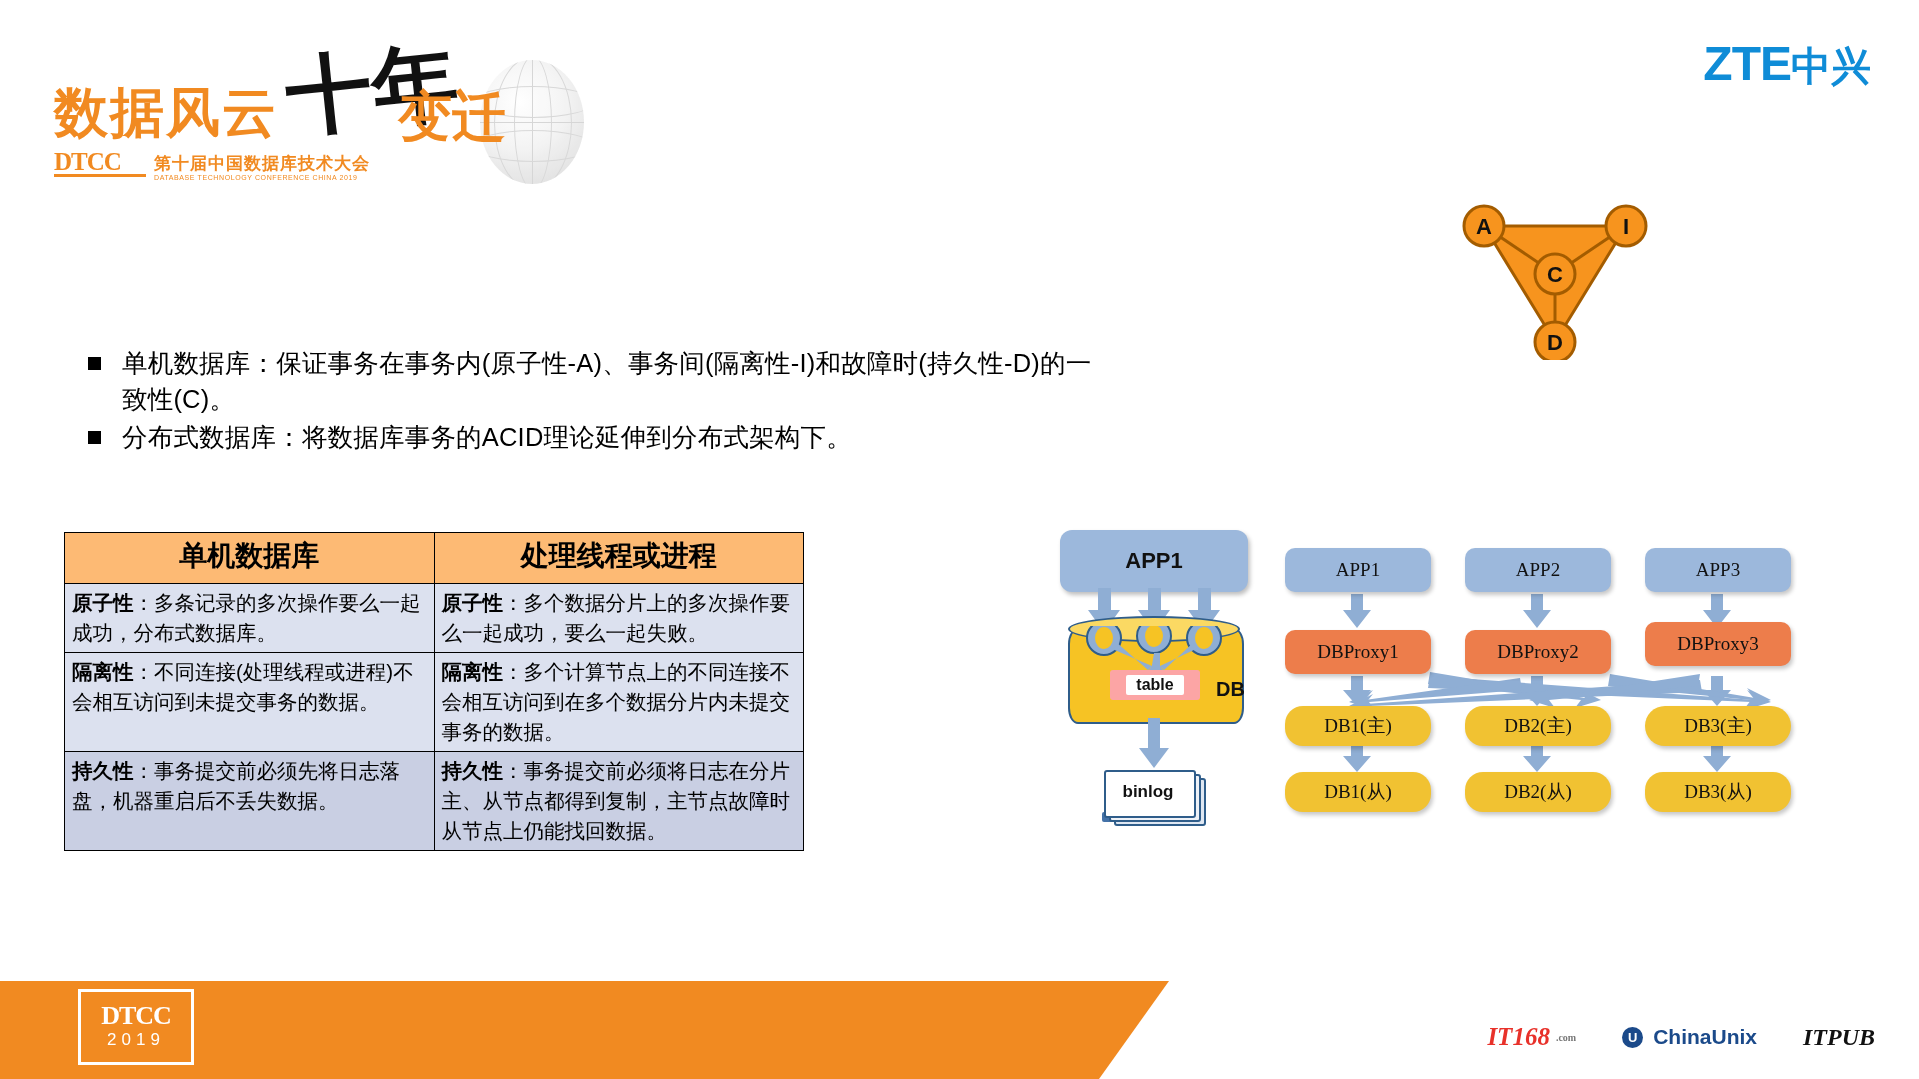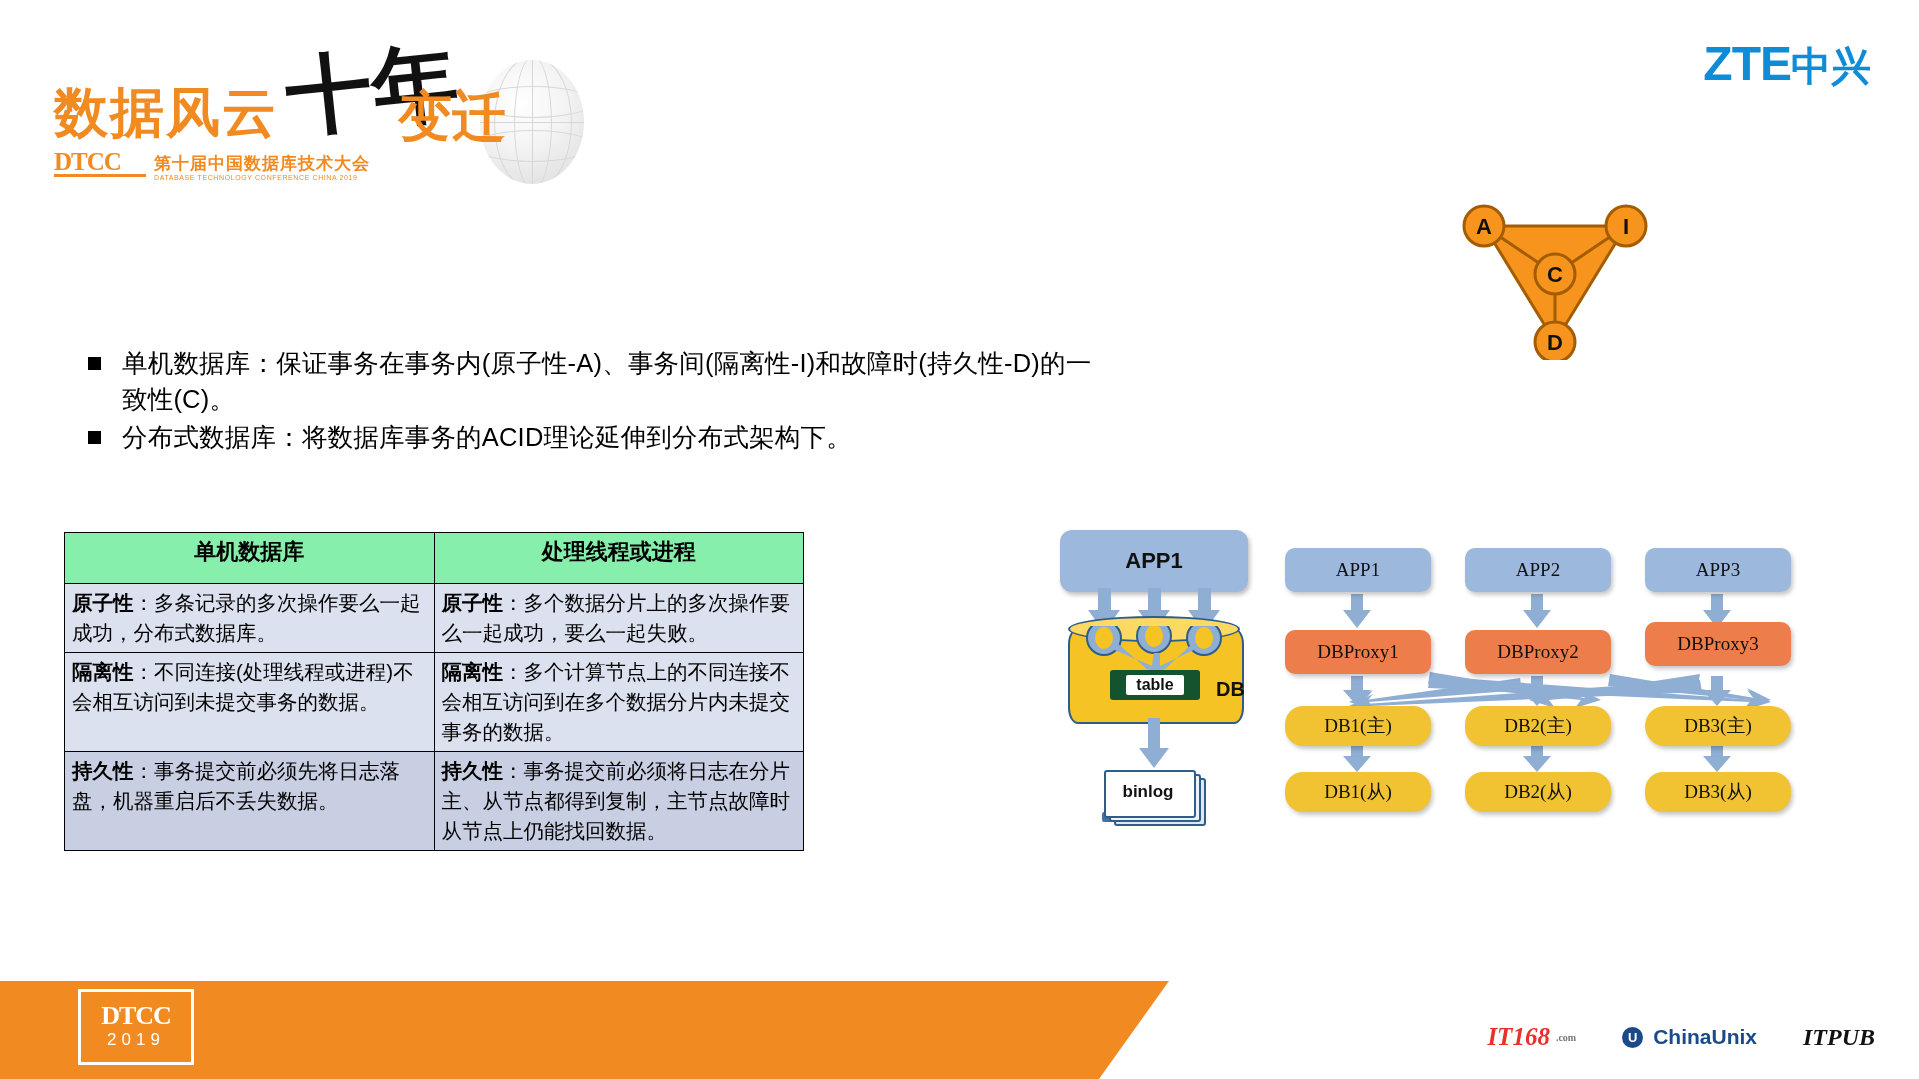--- a/index.html
+++ b/index.html
@@ -35,32 +35,32 @@
   .bullet .mark{width:34px;flex:0 0 34px;font-size:15px;line-height:40px;color:#000;}
   .bullet .mark i{display:inline-block;width:13px;height:13px;background:#000;font-style:normal;}
   .bullet .txt{font-size:25.5px;line-height:36px;color:#000;letter-spacing:.2px;}
 
   
   .acid{position:absolute;left:1460px;top:200px;width:190px;height:160px;}
 
   
   table.cmp{position:absolute;left:64px;top:532px;width:740px;border-collapse:collapse;table-layout:fixed;}
   table.cmp th,table.cmp td{border:1.6px solid #000;padding:4px 7px;vertical-align:top;}
-  table.cmp th{background:#86efac;color:#000;font-size:22px;font-weight:bold;text-align:center;height:42px;}
+  table.cmp th{background:#fdba74;color:#000;font-size:28px;font-weight:bold;text-align:center;height:42px;}
   table.cmp td{background:#DCE1EF;color:#000;font-size:20.5px;line-height:30px;}
   table.cmp td b{font-weight:bold;}
   table.cmp tr.shade td{background:#C9CFE3;}
 
   
   .dia-left{position:absolute;left:1048px;top:530px;width:200px;height:310px;}
   .app-box{position:absolute;background:#9CB8DC;border-radius:12px;display:flex;align-items:center;justify-content:center;
       font-weight:bold;color:#111;box-shadow:2px 3px 4px rgba(0,0,0,.25);}
   .cyl{position:absolute;left:20px;top:98px;width:172px;height:92px;background:#F6C324;border:2.5px solid #2f5d8a;border-radius:10px/16px;}
   .cyl-top{position:absolute;left:20px;top:86px;width:172px;height:26px;background:#FBD963;border:2.5px solid #2f5d8a;border-radius:50%;box-sizing:border-box;}
-  .tablebox{position:absolute;left:62px;top:140px;width:90px;height:30px;background:#14532d;border-radius:3px;display:flex;align-items:center;justify-content:center;}
+  .tablebox{position:absolute;left:62px;top:140px;width:90px;height:30px;background:#fca5a5;border-radius:3px;display:flex;align-items:center;justify-content:center;}
   .tablebox span{background:#fff;color:#111;font-size:16px;font-weight:bold;padding:1px 10px;border-radius:2px;}
   .dblabel{position:absolute;left:168px;top:148px;font-size:20px;font-weight:bold;color:#111;}
   .binlog{position:absolute;left:56px;top:240px;width:96px;height:52px;}
   .binlog .sheet{position:absolute;background:#fff;border:2px solid #2f5d8a;border-radius:3px;width:88px;height:44px;}
   .binlog .s3{left:10px;top:8px;background:#dfe7f2;}
   .binlog .s2{left:5px;top:4px;background:#eef2f8;}
   .binlog .s1{left:0;top:0;background:#fff;}
   .binlog .lbl{position:absolute;left:0;top:0;width:88px;height:44px;display:flex;align-items:center;justify-content:center;
       font-size:17px;font-weight:bold;color:#111;}
   .binlog .base{position:absolute;left:-2px;top:42px;width:100px;height:10px;background:#4472a8;border-radius:2px;}

